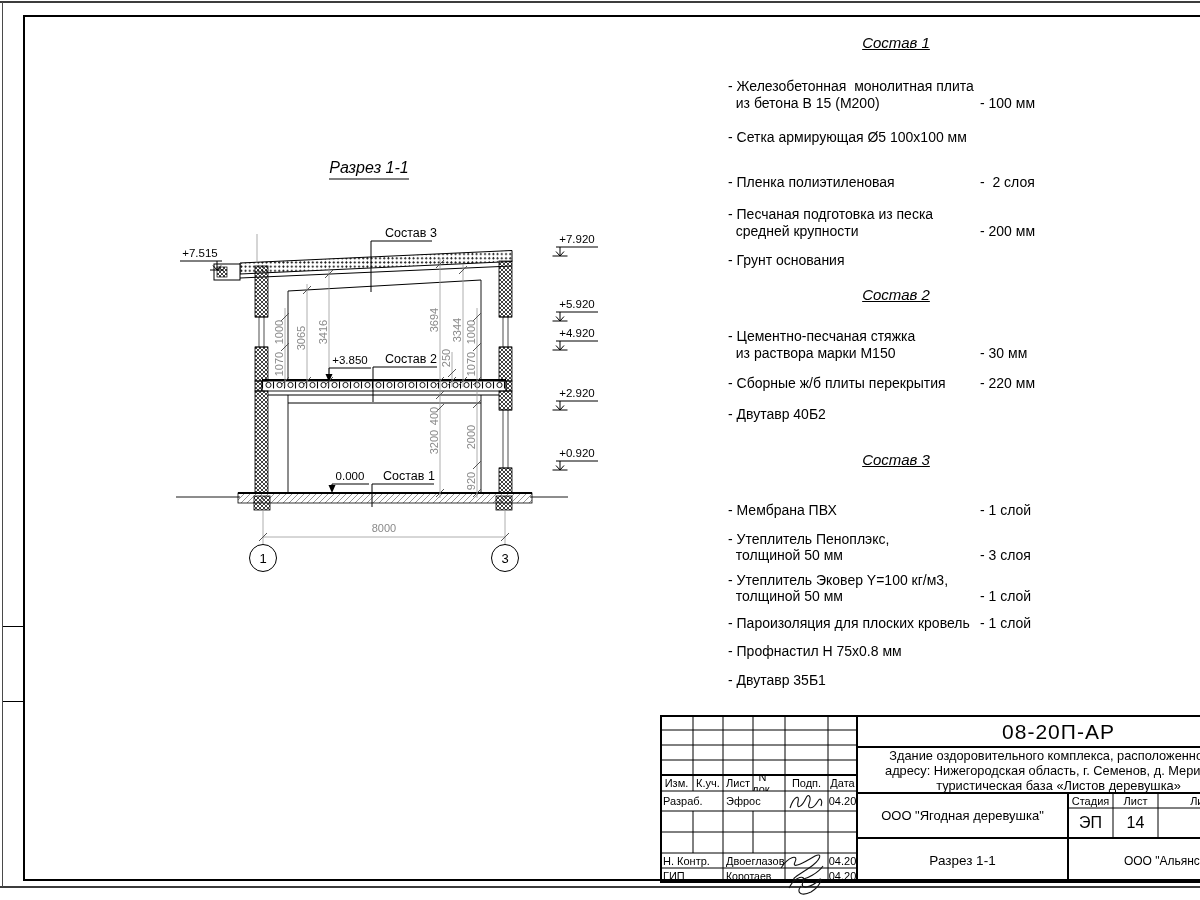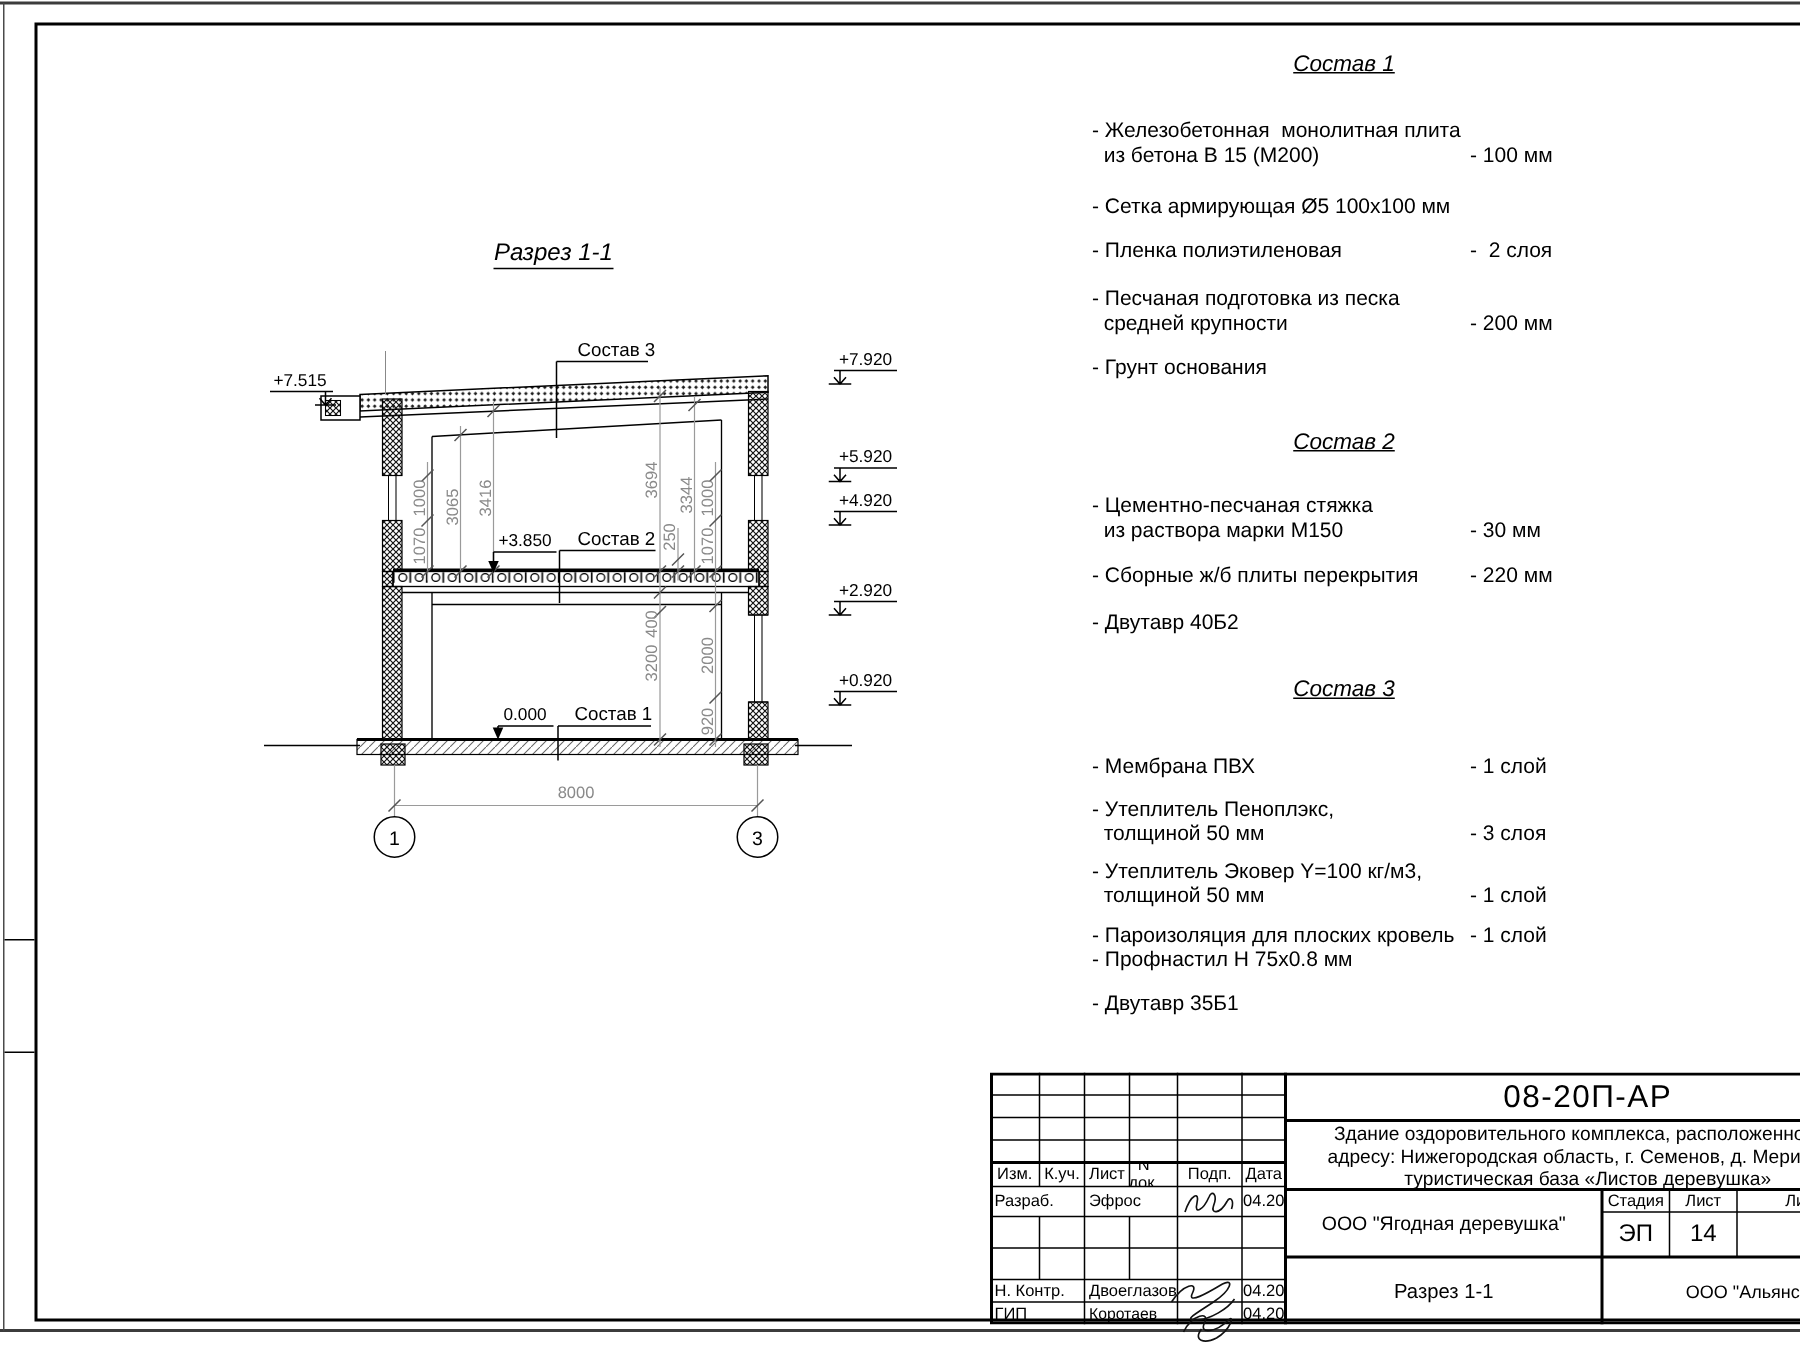--- a/index.html
+++ b/index.html
@@ -219,21 +219,21 @@
   </g>
 </svg>
 
 <div class="mlist-title" style="top:34px;">Состав 1</div>
 <div class="abs mlist" style="top:78px;">
   <div class="mrow" style="margin-bottom:18px;">
       <div class="mname">- Железобетонная  монолитная плита
   из бетона В 15 (М200)</div>
       <div class="mval">- 100 мм</div>
     </div>
-  <div class="mrow" style="margin-bottom:12px;">
+  <div class="mrow" style="margin-bottom:28px;">
       <div class="mname">- Сетка армирующая Ø5 100х100 мм</div>
       <div class="mval"></div>
     </div>
   <div class="mrow" style="margin-bottom:16px;align-items:flex-end;">
       <div class="mname">- Пленка полиэтиленовая</div>
       <div class="mval">-  2 слоя</div>
     </div>
   <div class="mrow" style="margin-bottom:13px;">
       <div class="mname">- Песчаная подготовка из песка
   средней крупности</div>
@@ -271,21 +271,21 @@
   <div class="mrow" style="margin-bottom:8px;">
       <div class="mname">- Утеплитель Пеноплэкс,
   толщиной 50 мм</div>
       <div class="mval">- 3 слоя</div>
     </div>
   <div class="mrow" style="margin-bottom:10px;">
       <div class="mname">- Утеплитель Эковер Y=100 кг/м3,
   толщиной 50 мм</div>
       <div class="mval">- 1 слой</div>
     </div>
-  <div class="mrow" style="">
+  <div class="mrow" style="margin-bottom:12px;">
       <div class="mname">- Пароизоляция для плоских кровель</div>
       <div class="mval">- 1 слой</div>
     </div>
   <div class="mrow" style="margin-bottom:12px;">
       <div class="mname">- Профнастил Н 75х0.8 мм</div>
       <div class="mval"></div>
     </div>
   <div class="mrow">
       <div class="mname">- Двутавр 35Б1</div>
       <div class="mval"></div>

